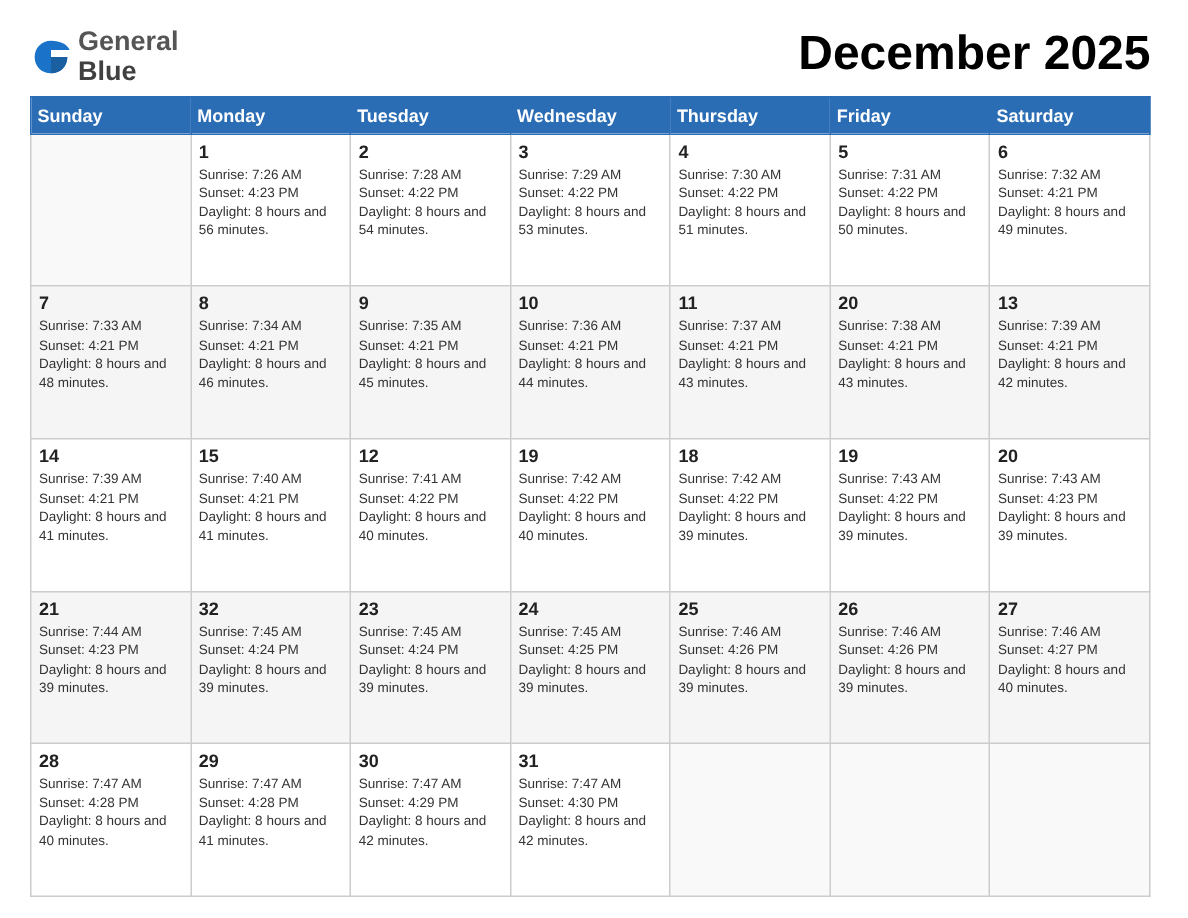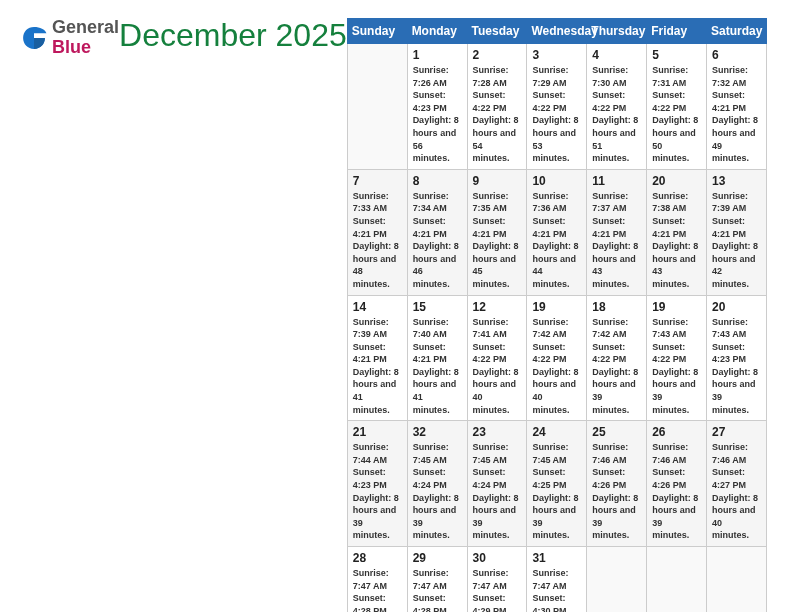--- a/index.html
+++ b/index.html
@@ -8,50 +8,51 @@
       height: 612px;
       background: #fff;
       font-family: Arial, sans-serif;
       overflow: hidden;
     }
     .page {
       width: 787px;
       height: 612px;
       padding: 18px 20px 14px 20px;
       display: flex;
+      flex-direction: column;
     }
     .header {
       display: flex;
       align-items: flex-start;
       justify-content: space-between;
       margin-bottom: 6px;
     }
     .logo {
       display: flex;
       align-items: center;
       gap: 4px;
     }
     .logo-text {
       font-size: 18px;
       font-weight: bold;
       line-height: 1.1;
     }
     .logo-general { color: #555; }
-    .logo-blue { color: #be185d; }
+    .logo-blue { color: #404040; }
     .logo-icon {
       width: 28px;
       height: 28px;
     }
     .title-block {
       text-align: right;
     }
     .calendar-title {
       font-size: 32px;
-      font-weight: normal;
-      color: #15803d;
+      font-weight: bold;
+      color: #000000;
       line-height: 1.1;
     }
     .calendar-subtitle {
       font-size: 14px;
       color: #444;
       margin-top: 2px;
     }
     .calendar-table {
       width: 100%;
       border-collapse: collapse;
@@ -84,21 +85,20 @@
       font-size: 12px;
       font-weight: bold;
       color: #222;
       display: block;
       margin-bottom: 2px;
     }
     .day-info {
       font-size: 9px;
       color: #333;
       line-height: 1.4;
-      font-weight: bold;
     }
     .empty-cell {
       background: #f9f9f9 !important;
     }
   </style>
 </head>
 <body>
 
 <div class="page">
   <div class="header">

